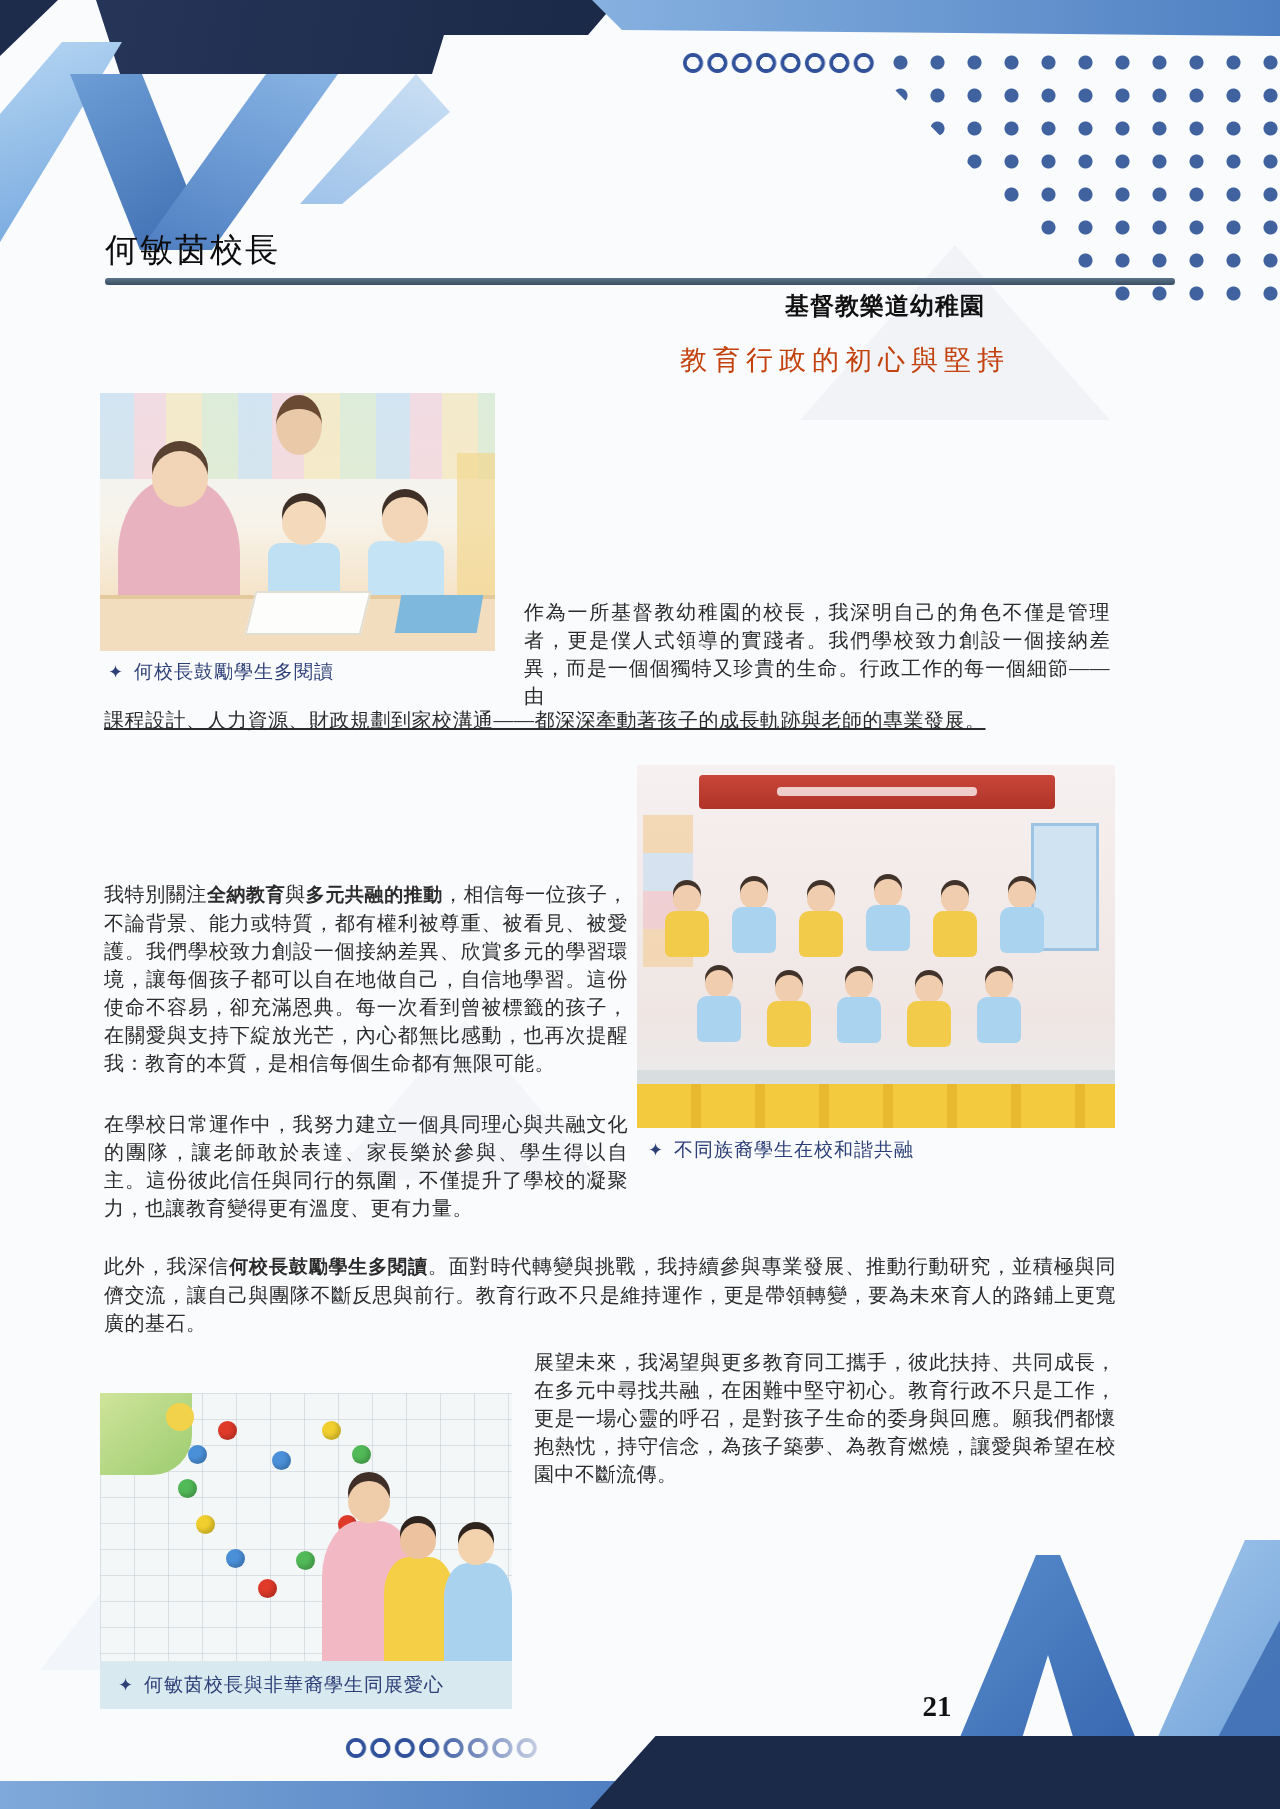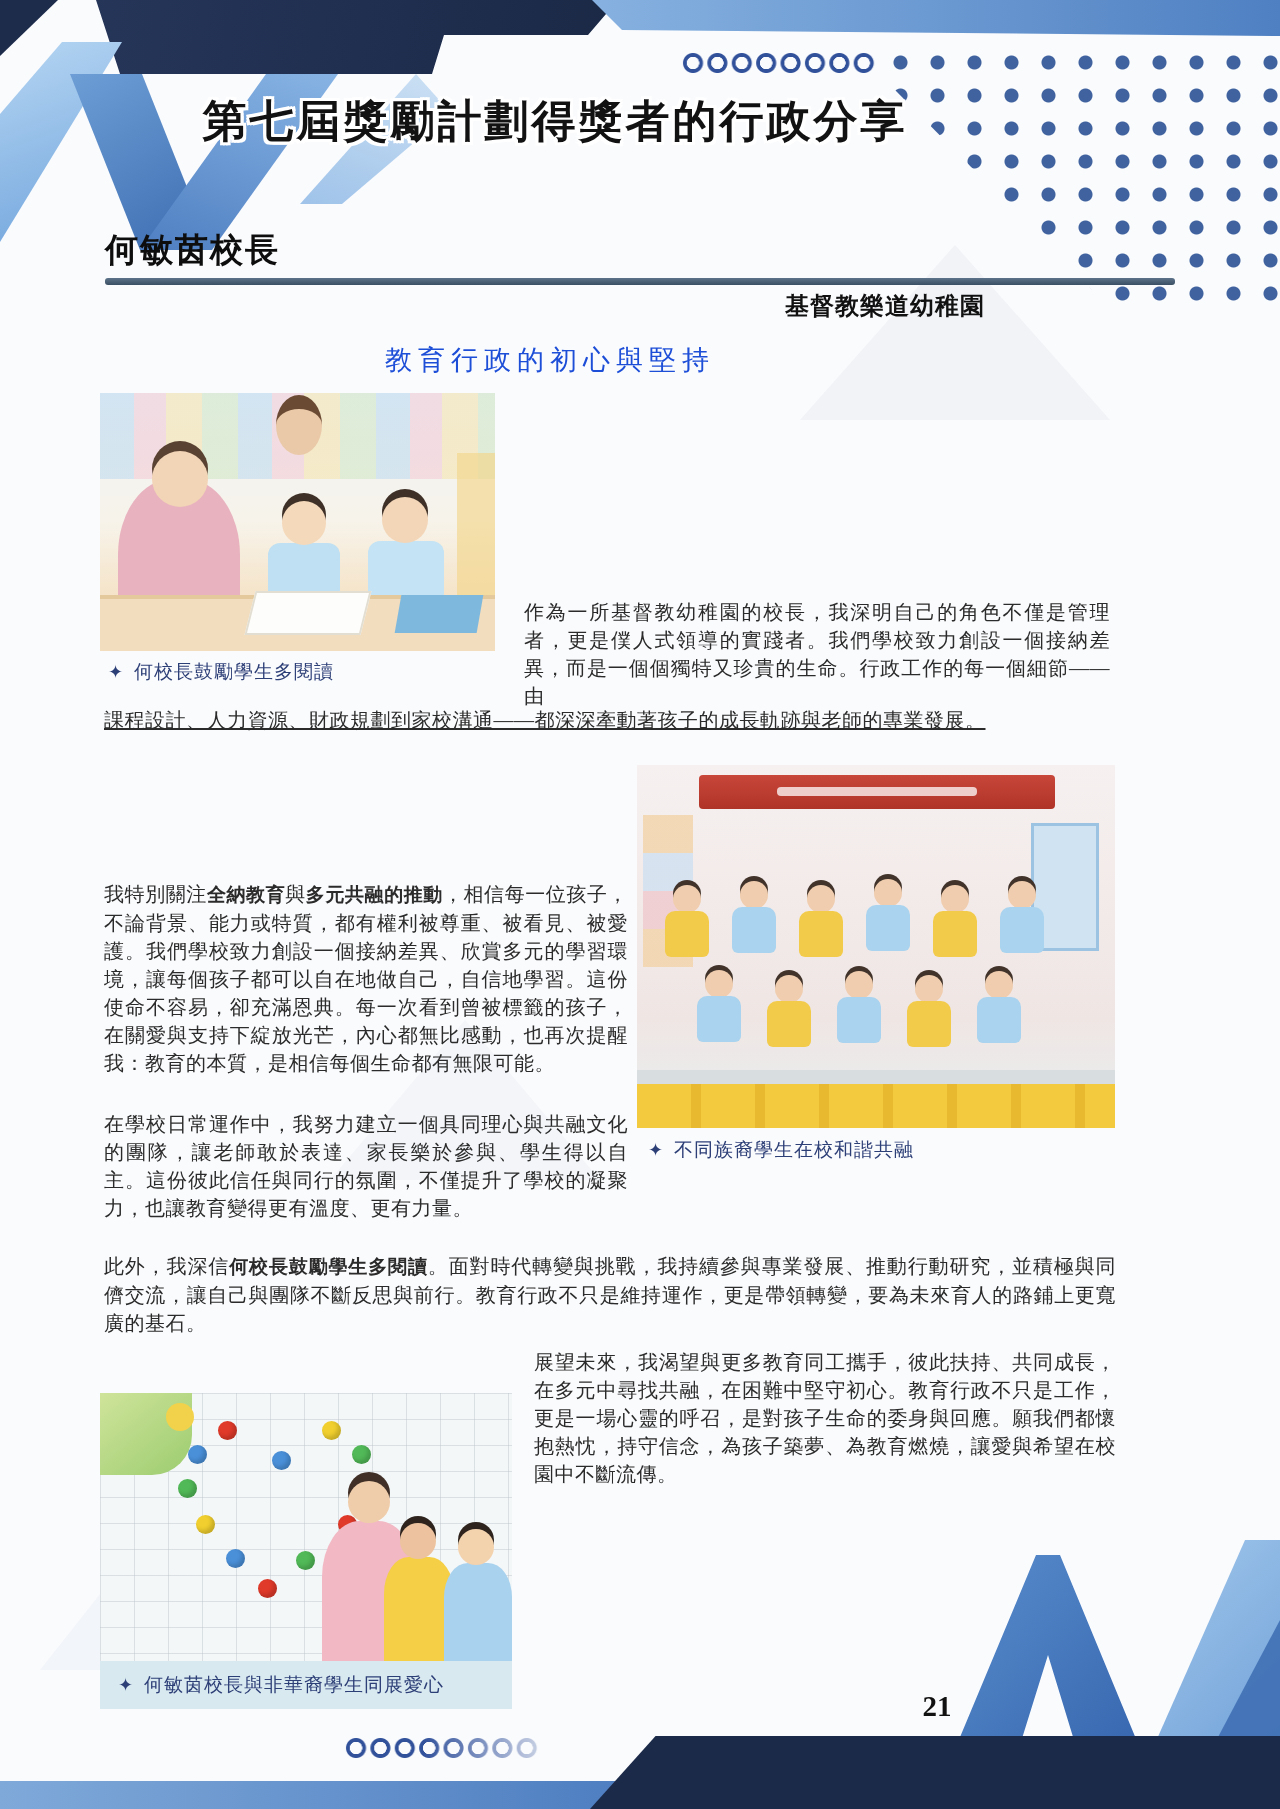--- a/index.html
+++ b/index.html
@@ -57,25 +57,25 @@
     background:#3f6fb4;opacity:.9;clip-path:polygon(100% 0,100% 100%,0 100%);}
   .chev-big{left:900px;top:1555px;width:290px;height:254px;
     background:linear-gradient(135deg,#5d92d2,#2e5ca6);
     clip-path:polygon(136px 0,160px 0,265px 254px,195px 254px,148px 100px,100px 254px,30px 254px);}
   
   .abs{position:absolute;}
   .page-title{left:130px;top:92px;width:850px;text-align:center;
     font-family:"Liberation Sans","DejaVu Sans",sans-serif;font-weight:900;
     font-size:44px;letter-spacing:3px;color:#121212;
     text-shadow:-3px -3px 0 #fff,3px -3px 0 #fff,-3px 3px 0 #fff,3px 3px 0 #fff,0 -3px 0 #fff,0 3px 0 #fff,-3px 0 0 #fff,3px 0 0 #fff;}
-  .principal{left:105px;top:228px;font-size:33px;font-weight:bold;color:#0d0d0d;letter-spacing:2px;}
+  .principal{left:105px;top:228px;font-size:33px;font-weight:normal;color:#0d0d0d;letter-spacing:2px;}
   .rule{left:105px;top:278px;width:1070px;height:7px;border-radius:3px;
     background:linear-gradient(180deg,#5d7389,#3a4f63);}
   .school{left:585px;top:290px;width:400px;text-align:right;font-size:24px;font-weight:bold;color:#111;letter-spacing:1px;}
-  .subtitle{left:90px;top:342px;width:920px;text-align:center;font-size:27px;letter-spacing:6px;color:#1d4ed8;}
+  .subtitle{left:90px;top:342px;width:920px;text-align:right;font-size:27px;letter-spacing:6px;color:#c2410c;}
   .para{font-size:20px;line-height:28px;text-align:justify;color:#2b2b2b;letter-spacing:.5px;}
   .p1{left:524px;top:412px;width:586px;}
   .p2a{left:524px;top:598px;width:586px;}
   .p2b{left:104px;top:706px;width:1012px;text-decoration:underline;}
   .p3{left:104px;top:880px;width:524px;}
   .p4{left:104px;top:1110px;width:524px;}
   .p5{left:104px;top:1252px;width:1012px;}
   .p6{left:534px;top:1348px;width:582px;}
   .bd{font-weight:900;font-family:"Liberation Sans","DejaVu Sans",sans-serif;font-size:19px;}
   .caption{font-size:19px;color:#2d3f77;letter-spacing:1px;}
@@ -151,21 +151,20 @@
   <div class="deco top-right-band"></div>
   <div class="deco dots-grid"></div>
   <div class="deco rings rings-top"></div>
   <div class="deco rings rings-bottom"></div>
   <div class="deco chev-light"></div>
   <div class="deco chev-light2"></div>
   <div class="deco chev-big"></div>
   <div class="deco bottom-band"></div>
   <div class="deco bottom-navy"></div>
 
-  <div class="abs page-title">第七屆獎勵計劃得獎者的行政分享</div>
   <div class="abs principal">何敏茵校長</div>
   <div class="abs rule"></div>
   <div class="abs school">基督教樂道幼稚園</div>
   <div class="abs subtitle">教育行政的初心與堅持</div>
 
   <div class="photo photo1">
     <div class="p1-shelf"></div>
     <div class="p1-doll"></div>
     <div class="p1-shelf-r"></div>
     <div class="p1-teacher"></div>

